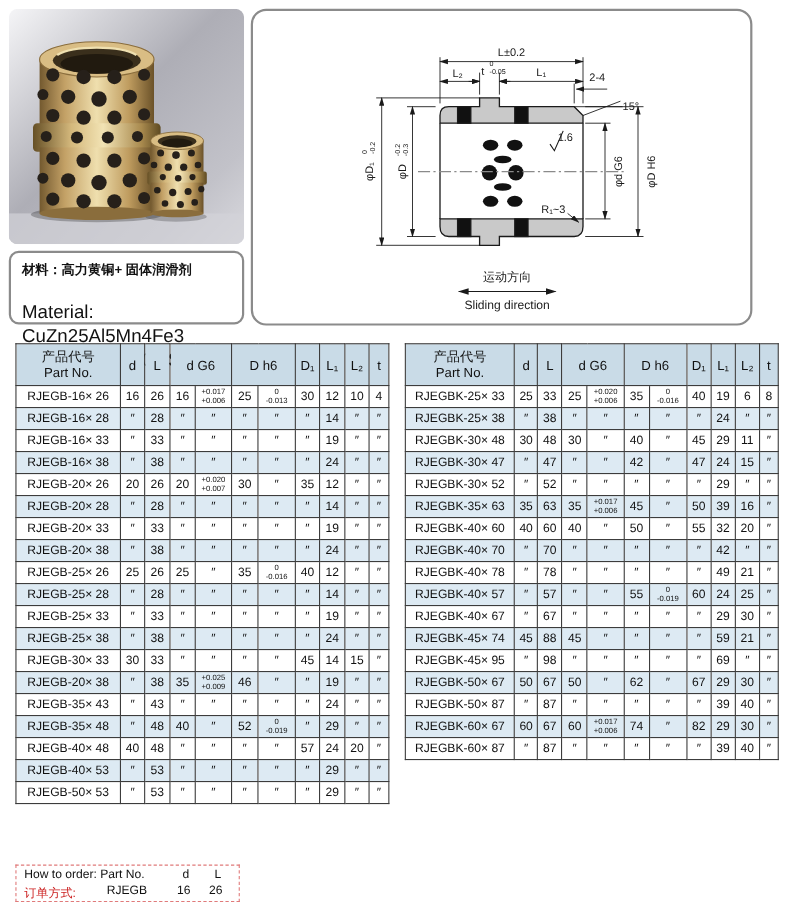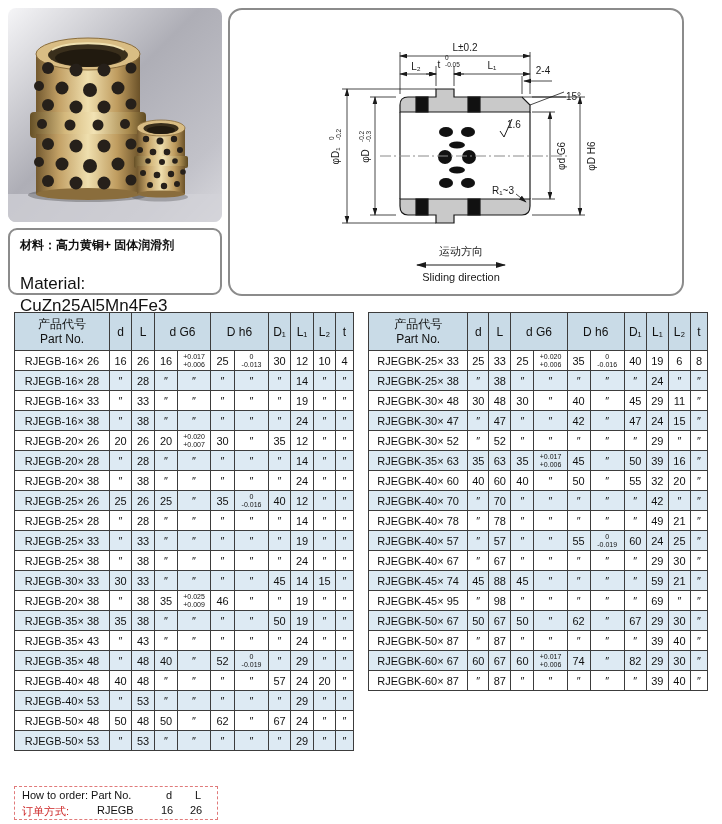--- a/index.html
+++ b/index.html
@@ -360,20 +360,33 @@
         <td>″</td>
         <td>″</td>
         <td>″</td>
         <td>″</td>
         <td>″</td>
         <td>14</td>
         <td>″</td>
         <td>″</td>
       </tr>
       <tr>
+        <td>RJEGB-20× 33</td>
+        <td>″</td>
+        <td>33</td>
+        <td>″</td>
+        <td>″</td>
+        <td>″</td>
+        <td>″</td>
+        <td>″</td>
+        <td>19</td>
+        <td>″</td>
+        <td>″</td>
+      </tr>
+      <tr>
         <td>RJEGB-20× 38</td>
         <td>″</td>
         <td>38</td>
         <td>″</td>
         <td>″</td>
         <td>″</td>
         <td>″</td>
         <td>″</td>
         <td>24</td>
         <td>″</td>
@@ -453,33 +466,20 @@
         <td class="tol">+0.025
 +0.009</td>
         <td>46</td>
         <td>″</td>
         <td>″</td>
         <td>19</td>
         <td>″</td>
         <td>″</td>
       </tr>
       <tr>
-        <td>RJEGB-35× 38</td>
-        <td>35</td>
-        <td>38</td>
-        <td>″</td>
-        <td>″</td>
-        <td>″</td>
-        <td>″</td>
-        <td>50</td>
-        <td>19</td>
-        <td>″</td>
-        <td>″</td>
-      </tr>
-      <tr>
         <td>RJEGB-35× 43</td>
         <td>″</td>
         <td>43</td>
         <td>″</td>
         <td>″</td>
         <td>″</td>
         <td>″</td>
         <td>″</td>
         <td>24</td>
         <td>″</td>
@@ -515,33 +515,20 @@
       <tr>
         <td>RJEGB-40× 53</td>
         <td>″</td>
         <td>53</td>
         <td>″</td>
         <td>″</td>
         <td>″</td>
         <td>″</td>
         <td>″</td>
         <td>29</td>
-        <td>″</td>
-        <td>″</td>
-      </tr>
-      <tr>
-        <td>RJEGB-50× 48</td>
-        <td>50</td>
-        <td>48</td>
-        <td>50</td>
-        <td>″</td>
-        <td>62</td>
-        <td>″</td>
-        <td>67</td>
-        <td>24</td>
         <td>″</td>
         <td>″</td>
       </tr>
       <tr>
         <td>RJEGB-50× 53</td>
         <td>″</td>
         <td>53</td>
         <td>″</td>
         <td>″</td>
         <td>″</td>

